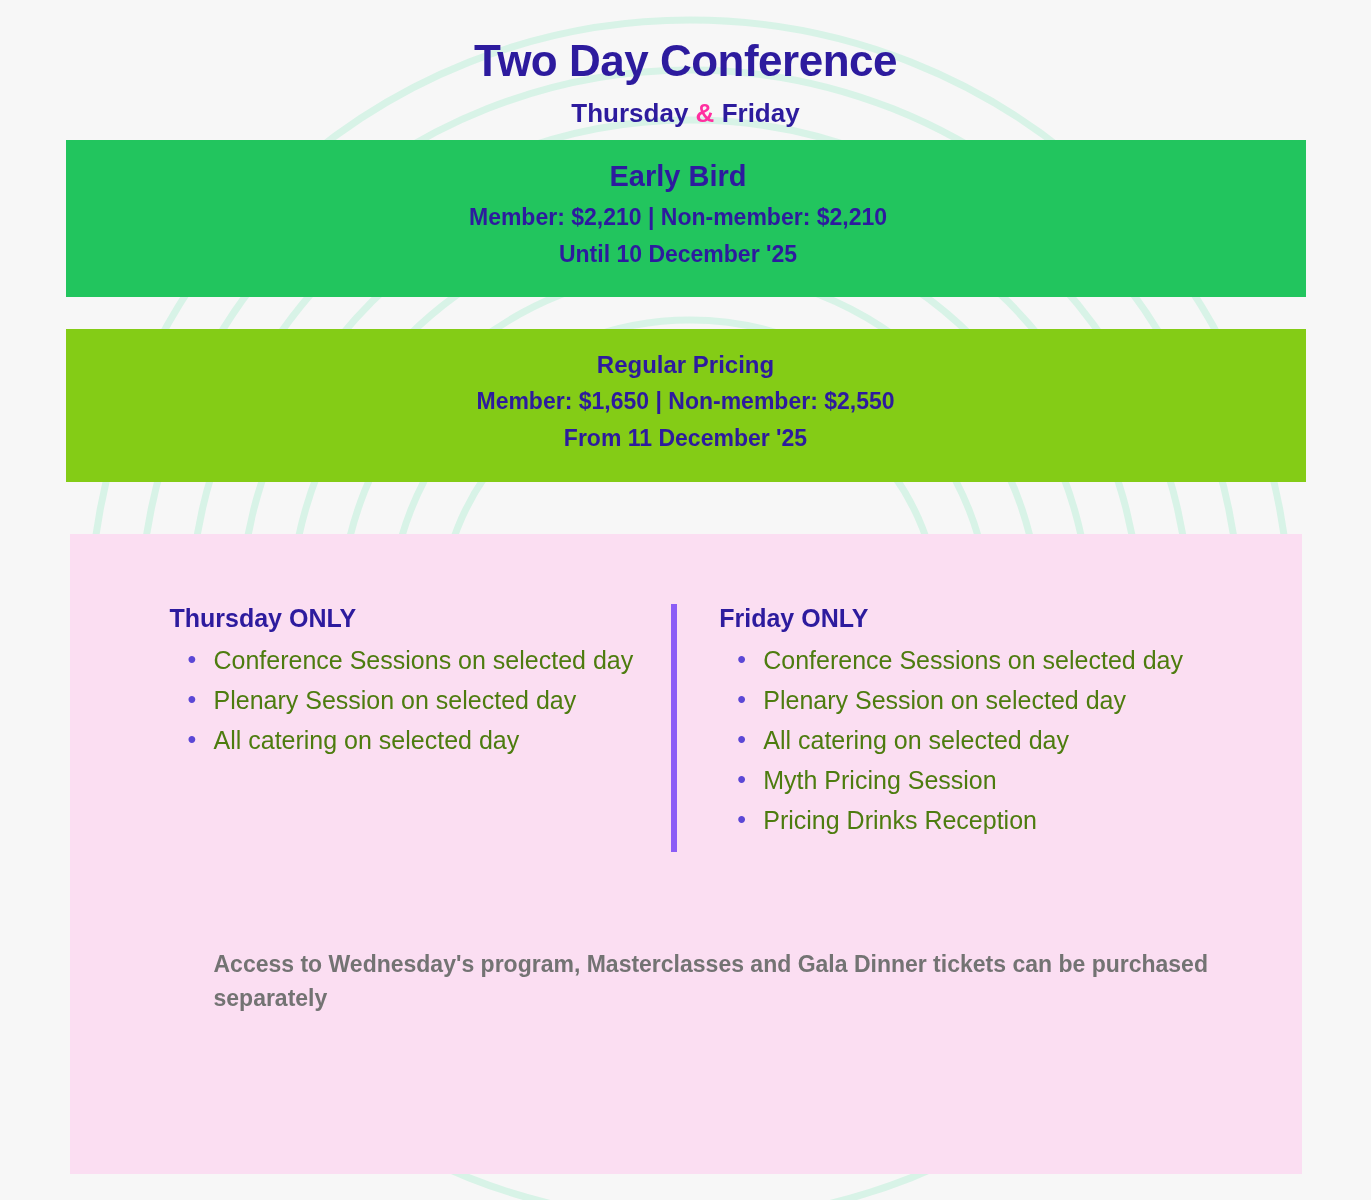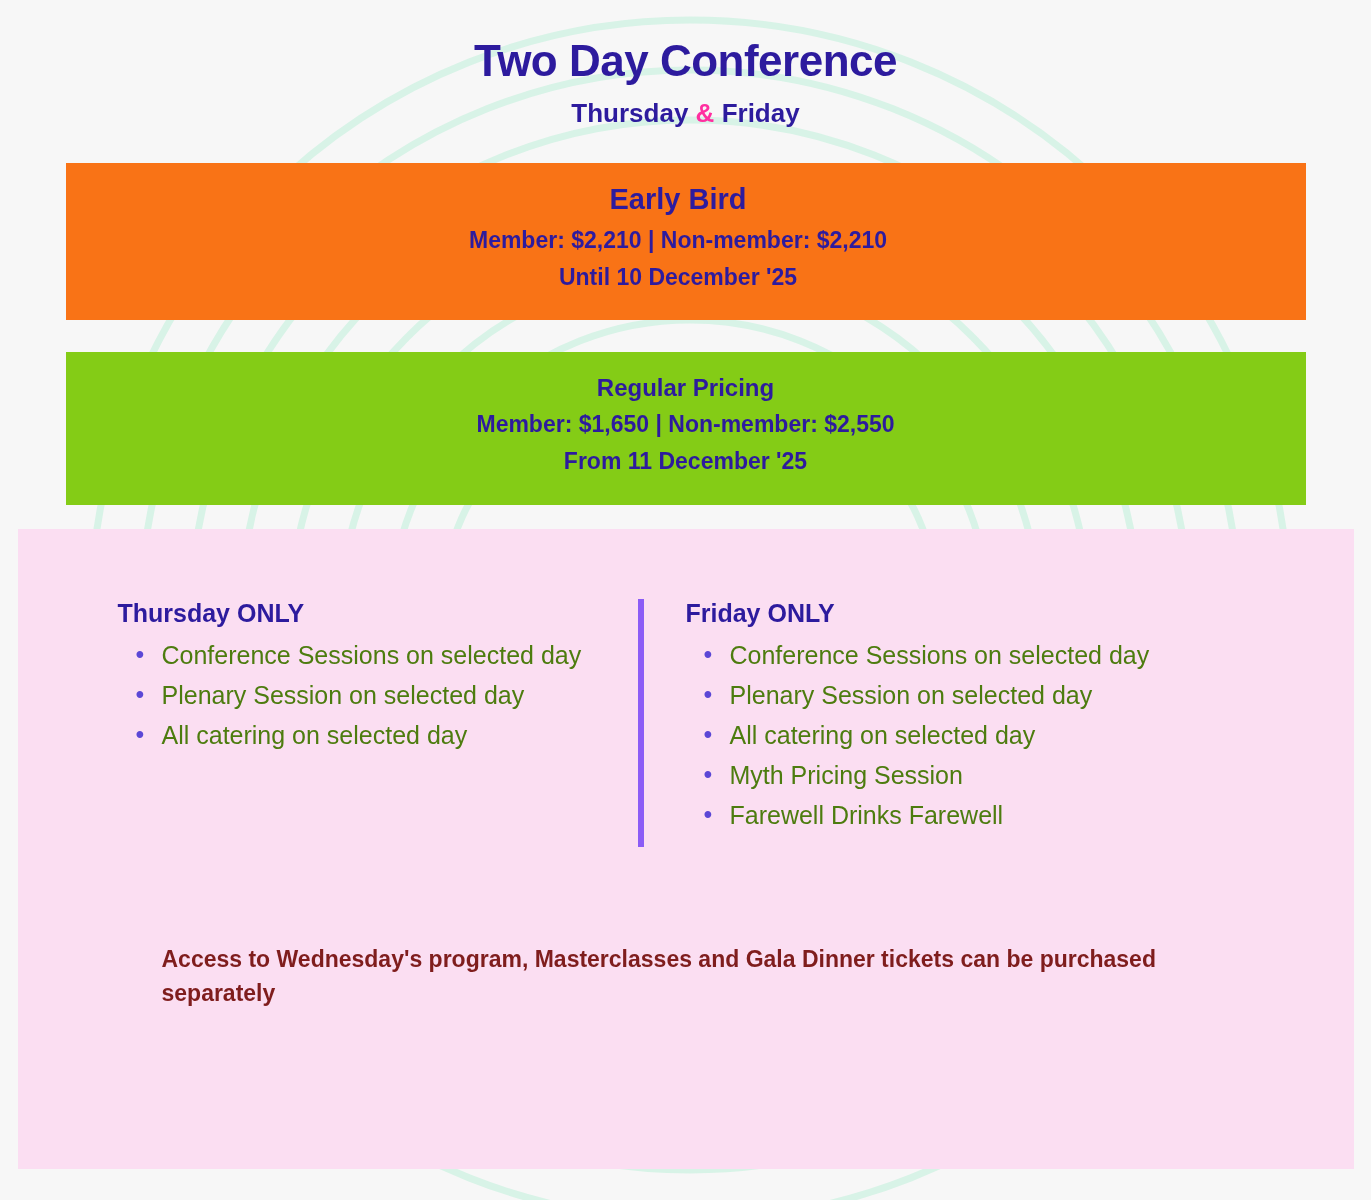--- a/index.html
+++ b/index.html
@@ -49,22 +49,22 @@
     color: #ff2fa0;
   }
   .band {
     margin: 0 auto;
     width: 1240px;
     box-sizing: border-box;
     text-align: center;
     color: #2d1b9e;
   }
   .band-early {
-    margin-top: 34px;
-    background: #f97316;
+    margin-top: 11px;
+    background: #22c55e;
     padding: 20px 20px 24px 5px;
   }
   .band-early .band-head {
     font-size: 29px;
     font-weight: bold;
     margin-bottom: 6px;
   }
   .band-early .band-line {
     font-size: 23px;
     font-weight: bold;
@@ -79,22 +79,22 @@
     font-size: 24px;
     font-weight: bold;
     margin-bottom: 4px;
   }
   .band-regular .band-line {
     font-size: 23px;
     font-weight: bold;
     line-height: 1.6;
   }
   .panel {
-    margin: 24px auto 0 auto;
-    width: 1336px;
+    margin: 52px auto 0 auto;
+    width: 1232px;
     min-height: 640px;
     background: #fbdef2;
     box-sizing: border-box;
     padding: 70px 50px 0 50px;
     position: relative;
   }
   .cols {
     display: flex;
     align-items: flex-start;
   }
@@ -135,21 +135,21 @@
     content: "\2022";
     position: absolute;
     left: 18px;
     top: -1px;
     color: #5b47d6;
     font-size: 25px;
   }
   .note {
     margin: 96px 0 0 94px;
     max-width: 1060px;
-    color: #7f1d1d;
+    color: #737373;
     font-size: 23px;
     font-weight: bold;
     line-height: 1.45;
   }
 </style>
 </head>
 <body>
 
 <svg class="bg-rings" viewBox="0 0 1371 1200" xmlns="http://www.w3.org/2000/svg">
   <g fill="none" stroke="#d8f3e7" stroke-width="7">
@@ -198,21 +198,21 @@
         </ul>
       </div>
 
       <div class="col col-right">
         <div class="col-head">Friday ONLY</div>
         <ul class="bullets">
           <li>Conference Sessions on selected day</li>
           <li>Plenary Session on selected day</li>
           <li>All catering on selected day</li>
           <li>Myth Pricing Session</li>
-          <li>Farewell Drinks Farewell</li>
+          <li>Pricing Drinks Reception</li>
         </ul>
       </div>
 
     </div>
 
     <div class="note">Access to Wednesday's program, Masterclasses and Gala Dinner tickets can be purchased separately</div>
   </div>
 
 </div>
 

